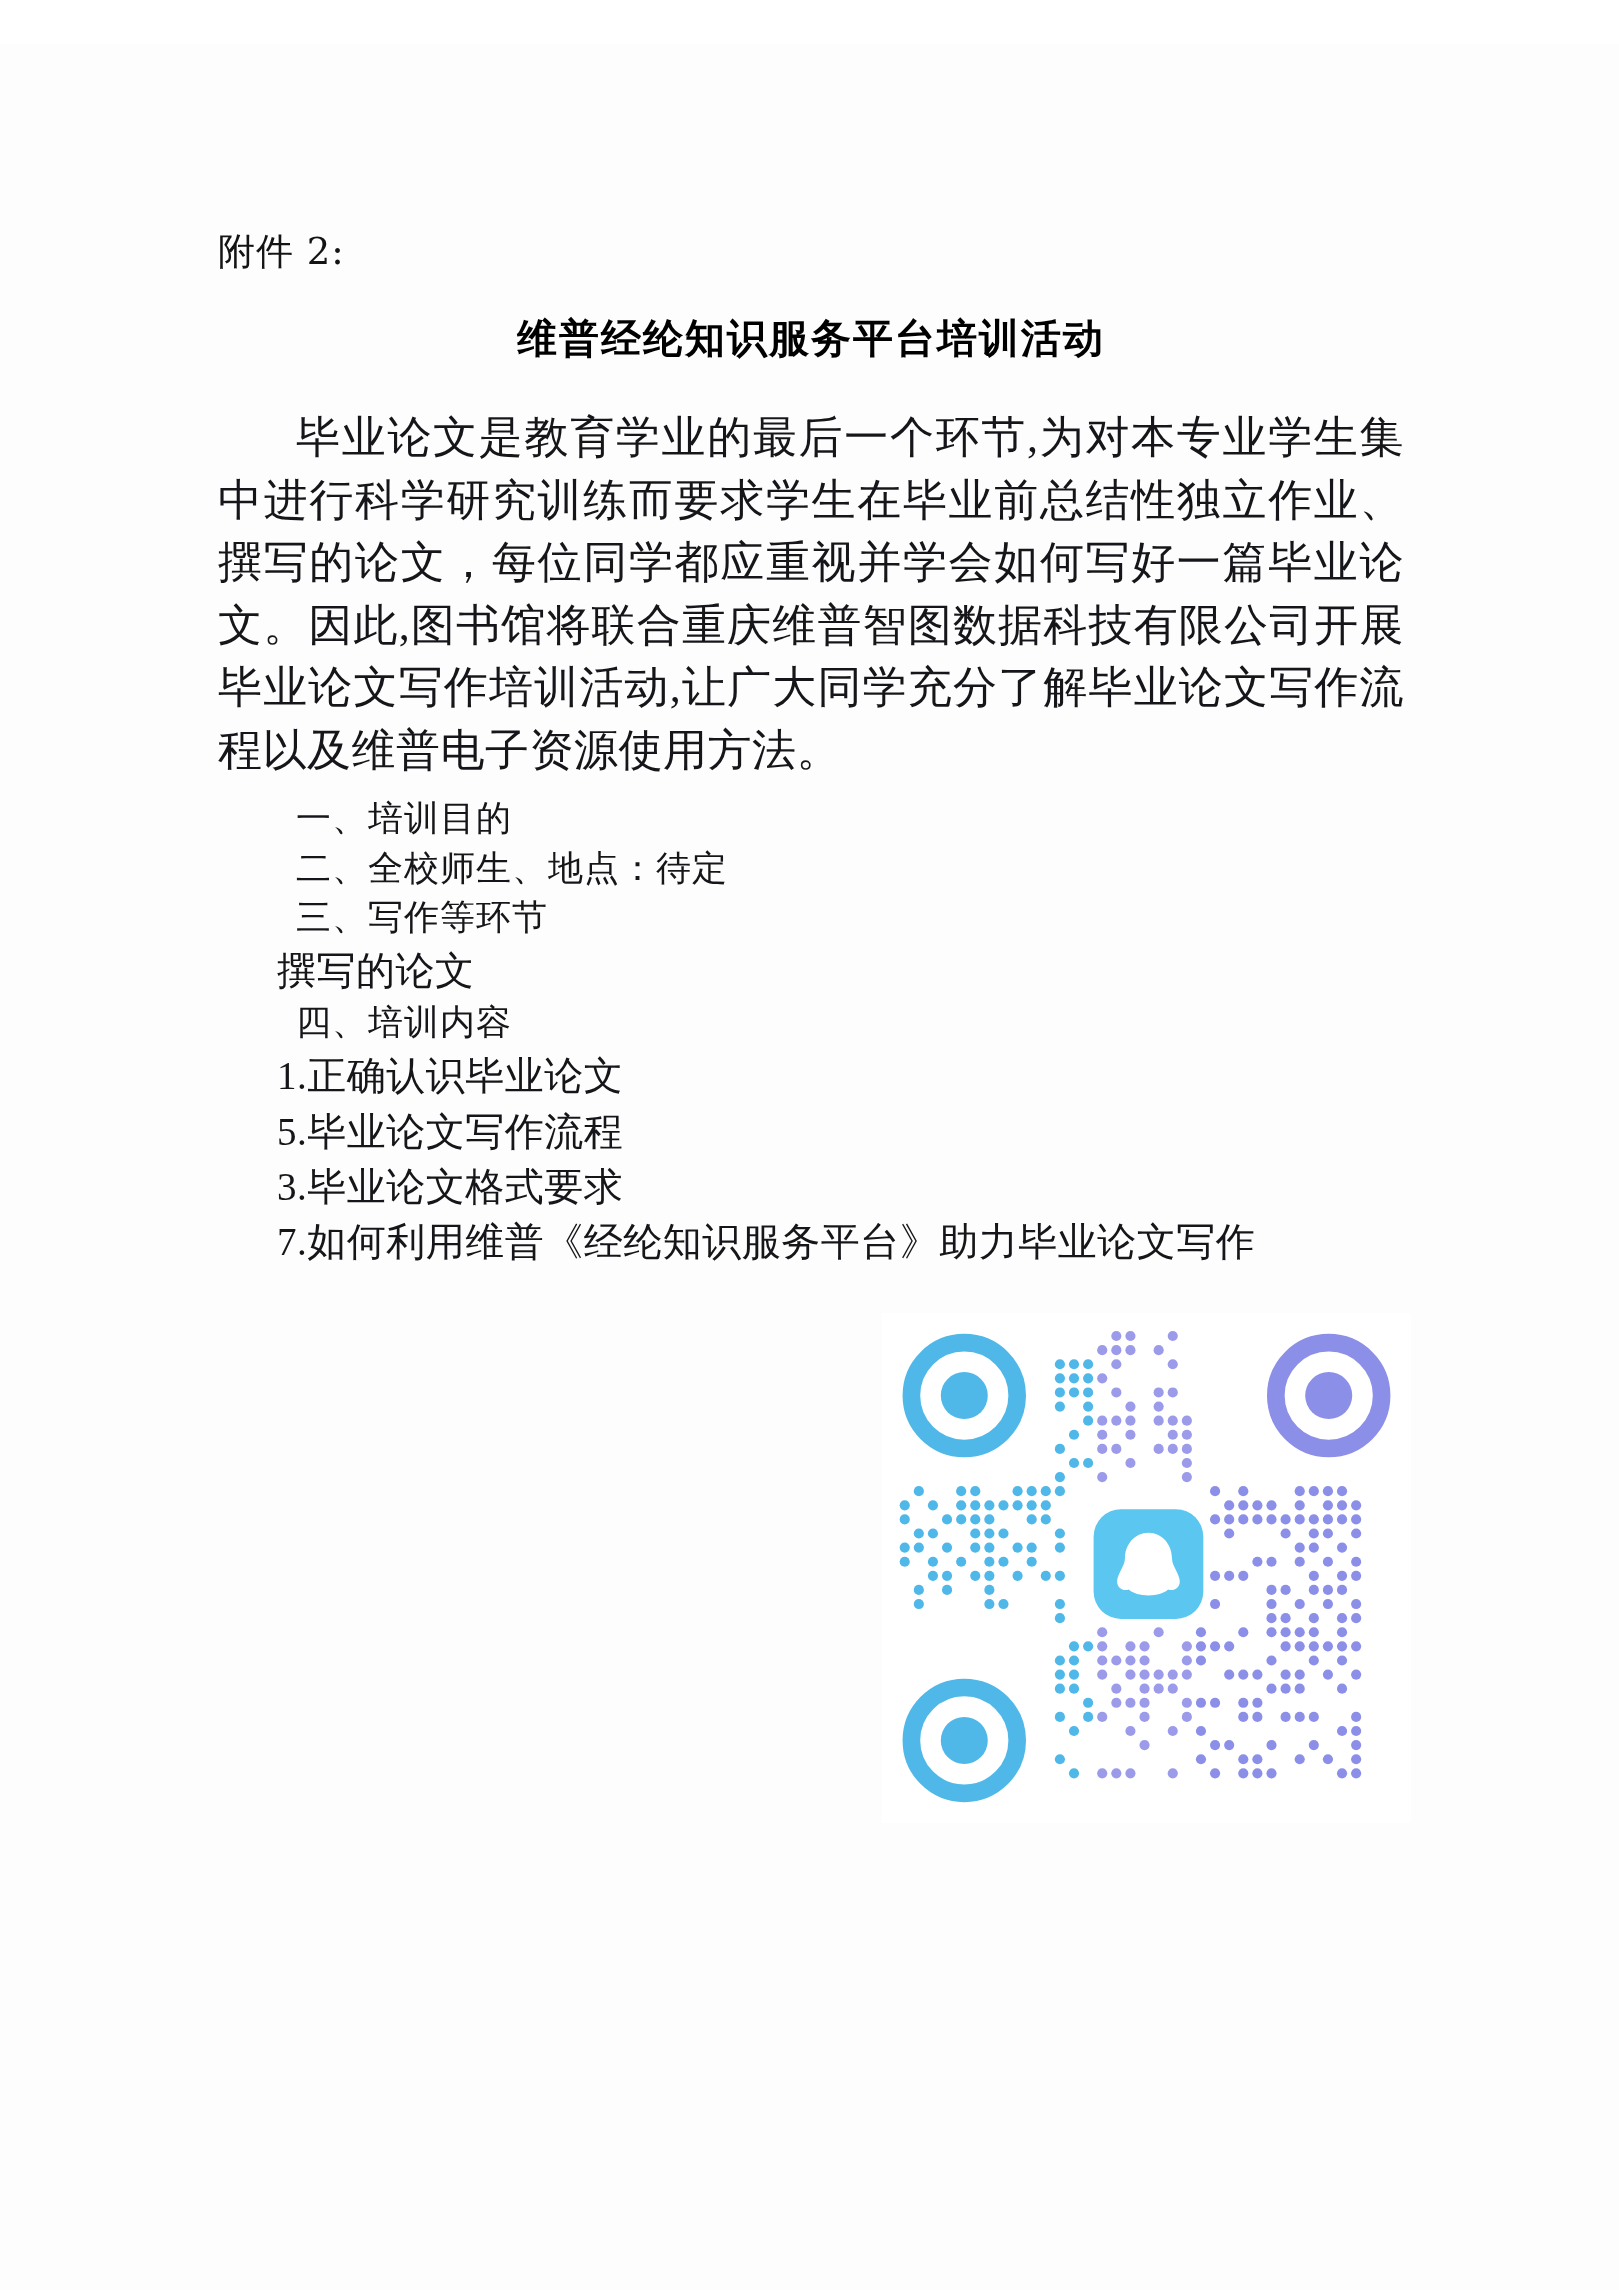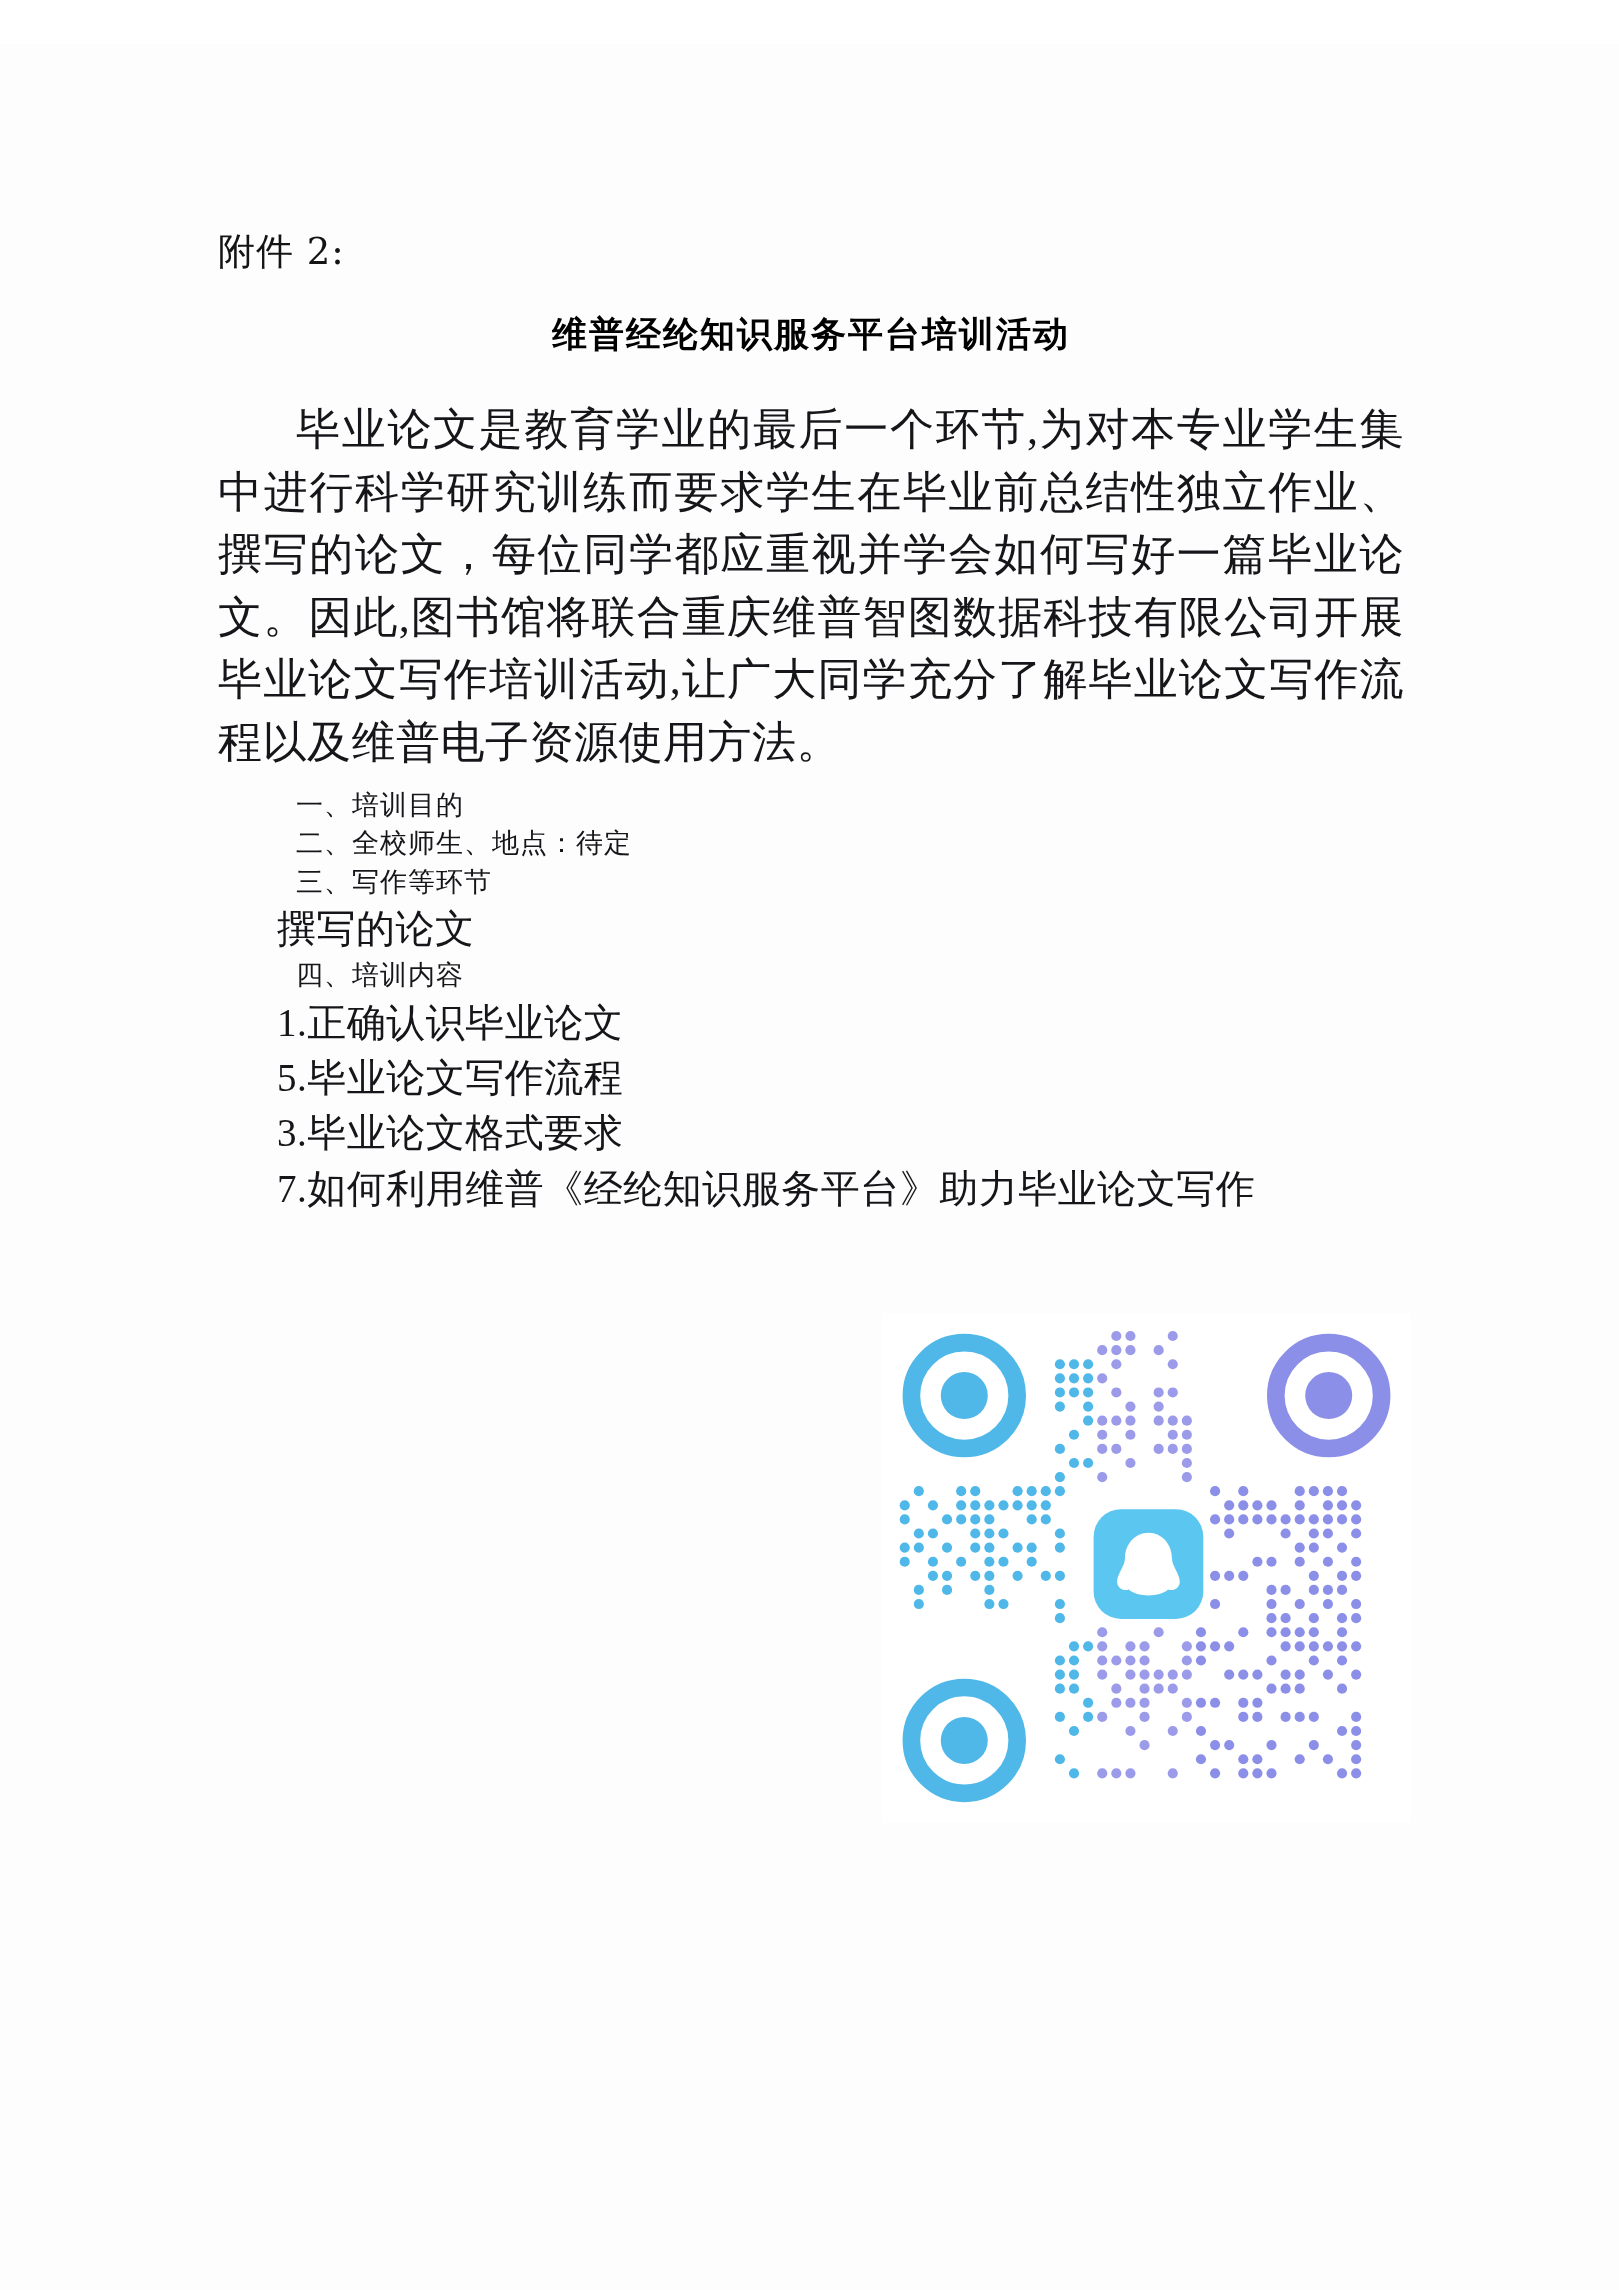--- a/index.html
+++ b/index.html
@@ -30,39 +30,39 @@
   .attachment-label {
     font-size: 37px;
     letter-spacing: 1px;
     line-height: 1.2;
     margin-bottom: 37px;
     font-family: "DejaVu Serif", "Liberation Serif", serif;
     color: #141414;
   }
   .doc-title {
     text-align: center;
-    font-size: 35px;
+    font-size: 40px;
     font-weight: bold;
     letter-spacing: 2px;
     margin: 0 0 41px 0;
     font-family: "DejaVu Serif", "Liberation Serif", serif;
     color: #000000;
   }
   p.body-para {
     font-size: 44px;
     line-height: 1.42;
     margin: 0 0 2px 0;
     text-indent: 78px;
     text-align: justify;
     text-justify: inter-ideograph;
     letter-spacing: 0.5px;
     color: #16161a;
   }
   .section-line {
-    font-size: 27px;
+    font-size: 35px;
     line-height: 1.42;
     margin: 0;
     text-indent: 78px;
     letter-spacing: 1px;
     color: #16161a;
   }
   .list-line {
     font-size: 39px;
     line-height: 1.42;
     margin: 0;

